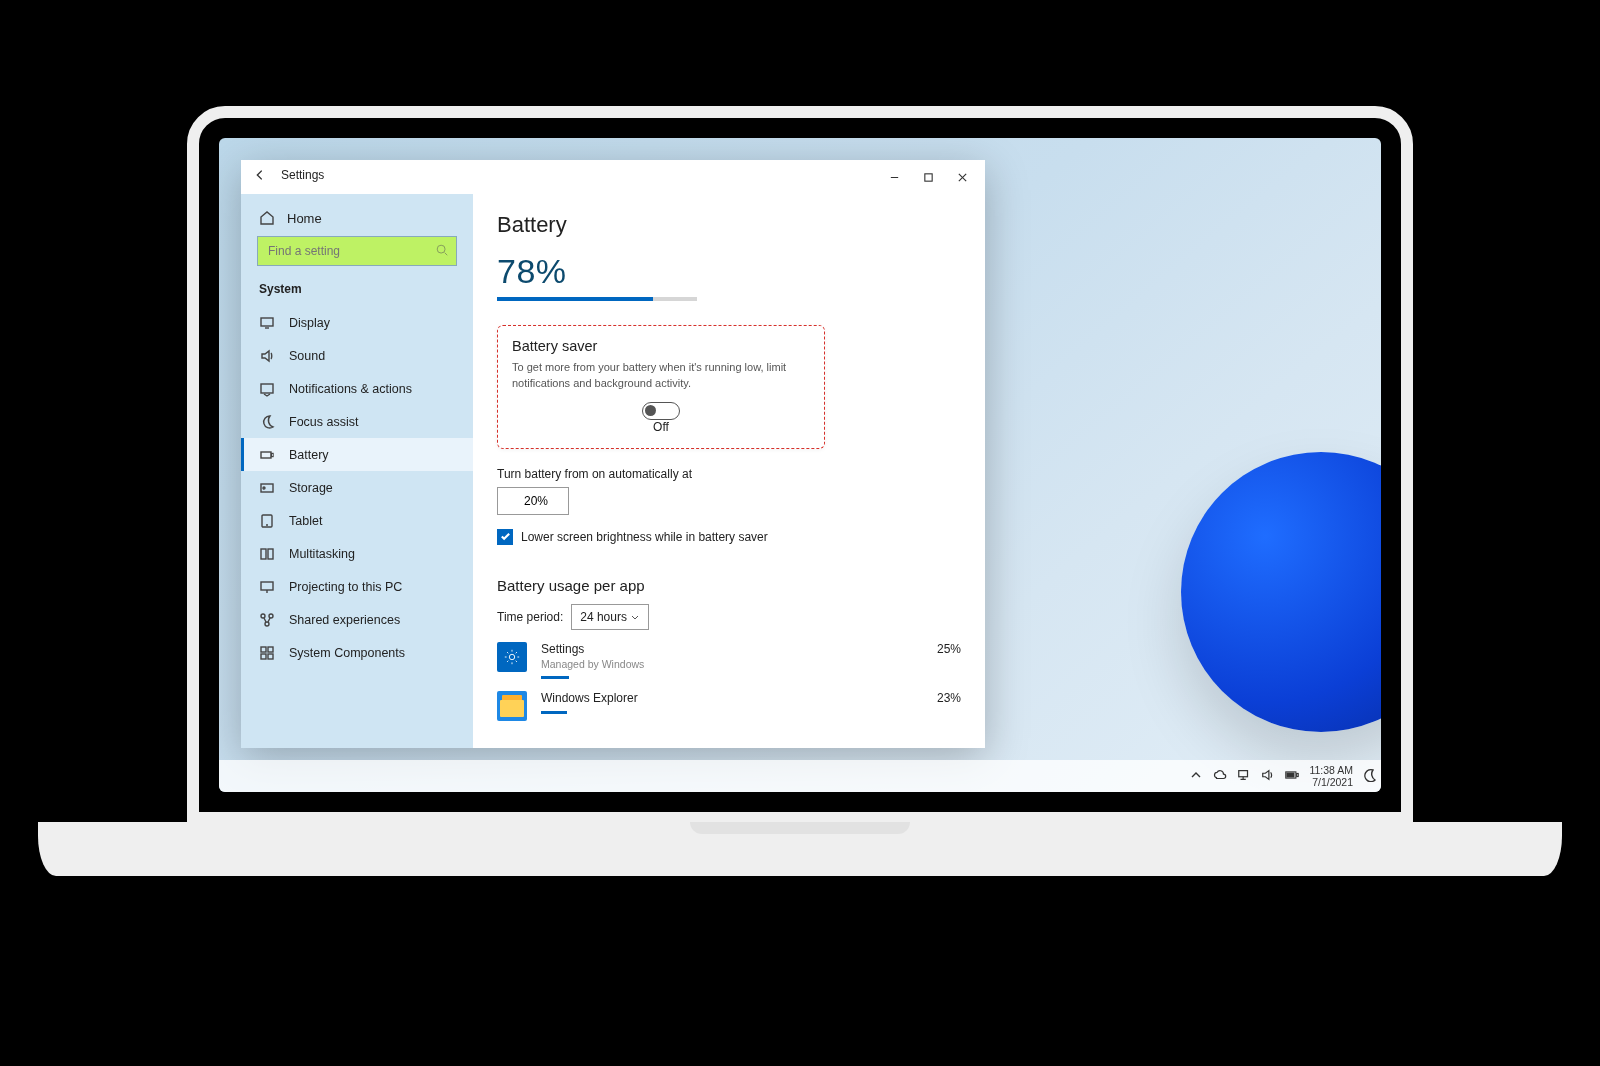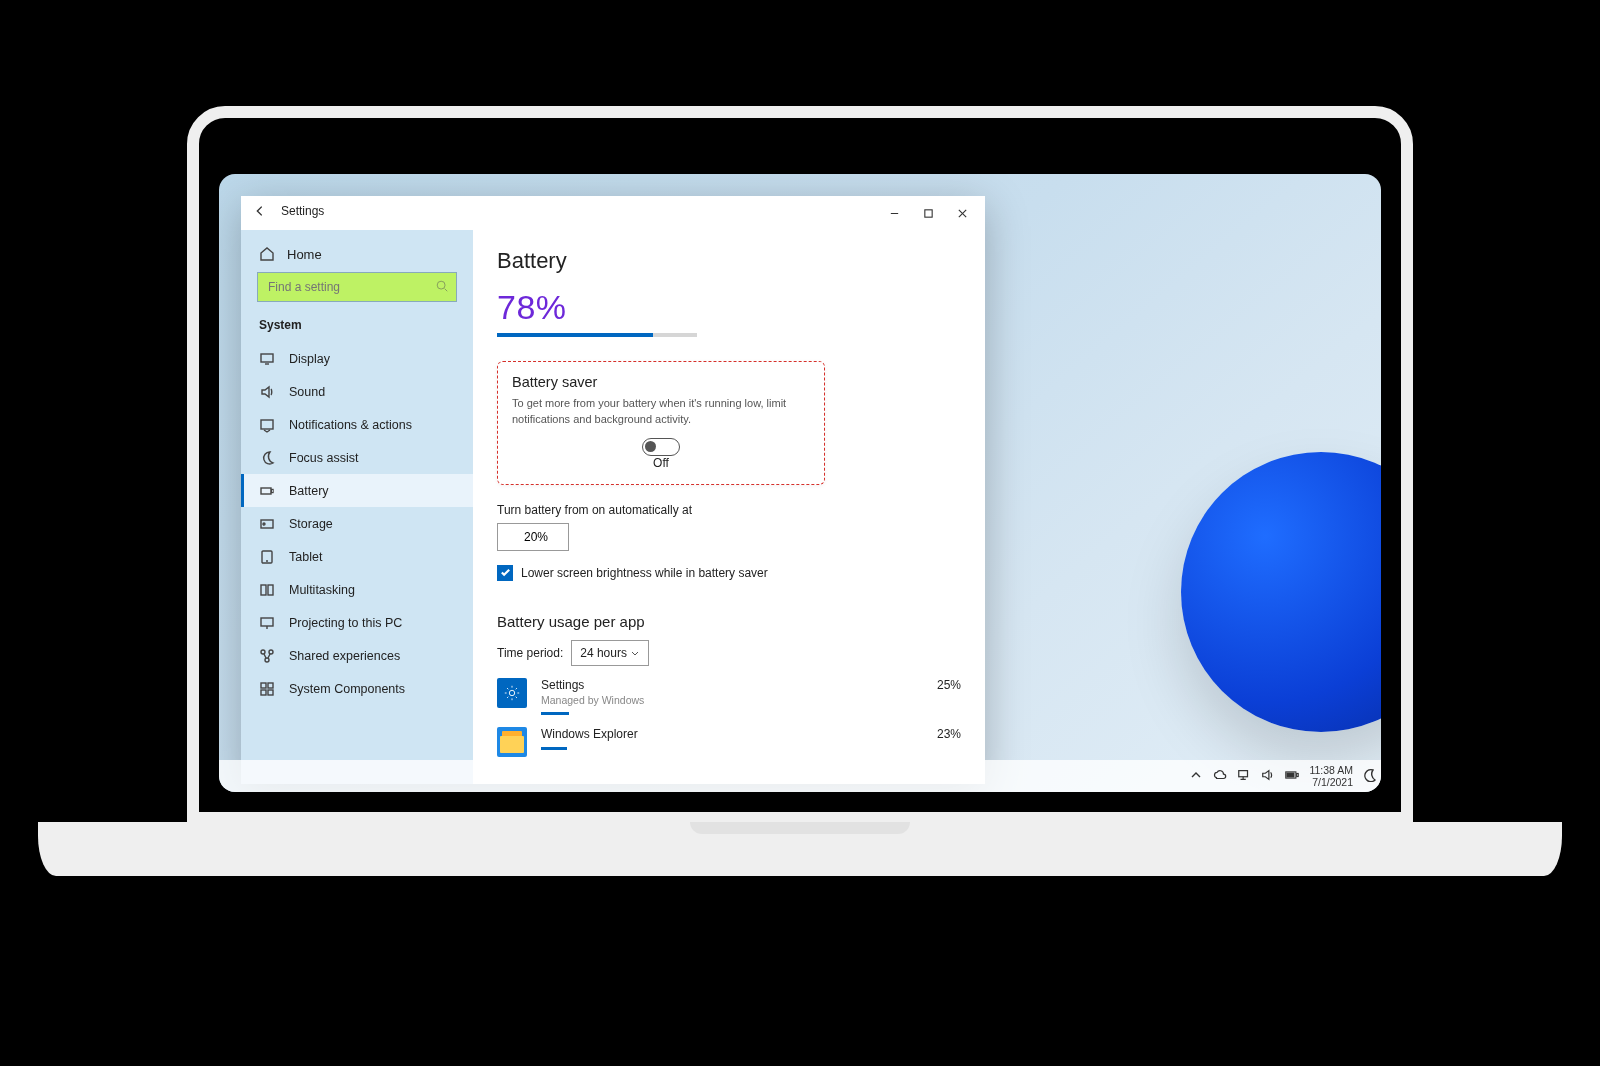--- a/index.html
+++ b/index.html
@@ -17,23 +17,22 @@
     background: #efefef; border-radius: 0 0 18px 18px / 0 0 40px 40px;
   }
   .laptop-lip {
     position: absolute; left: 50%; top: 822px; transform: translateX(-50%);
     width: 220px; height: 12px; background: #e2e2e2; border-radius: 0 0 14px 14px;
   }
 
   
   .screen {
     position: absolute; left: 20px; top: 20px; right: 20px; bottom: 20px;
-    border-radius: 16px; overflow: hidden;
+    border-radius: 6px; overflow: hidden;
     background: linear-gradient(140deg, #bcd8ea 0%, #c8deee 45%, #d6e6f2 70%, #e2eef7 100%);
-    margin-top: 36px;
   }
   .blob {
     position: absolute; right: -80px; bottom: 60px; width: 280px; height: 280px;
     background: radial-gradient(circle at 30% 30%, #1f6dff 0%, #0b3fd6 60%, #062a9e 100%);
     border-radius: 50%; box-shadow: 0 30px 60px rgba(0,0,0,.15);
   }
 
   
   .win {
     position: absolute; left: 22px; top: 22px; width: 744px; height: 588px;
@@ -73,21 +72,21 @@
   }
   .nav-item.active { background: #e9f3fb; }
   .nav-item.active::before {
     content: ""; position: absolute; left: 0; top: 0; bottom: 0; width: 3px; background: #0067c0;
   }
   .nav-icon { width: 16px; height: 16px; flex: 0 0 16px; }
   .nav-icon svg { width: 16px; height: 16px; stroke: #444; fill: none; stroke-width: 1.4; }
 
   
   h1.page-title { font-size: 22px; font-weight: 400; color: #222; margin-bottom: 14px; }
-  .pct { font-size: 34px; font-weight: 300; color: #6d28d9; letter-spacing: .5px; }
+  .pct { font-size: 34px; font-weight: 300; color: #0c4a6e; letter-spacing: .5px; }
   .meter { margin-top: 6px; width: 200px; height: 4px; background: #d6d6d6; position: relative; }
   .meter-fill { position: absolute; left: 0; top: 0; bottom: 0; background: #0067c0; }
 
   .callout {
     margin-top: 24px; border: 1.6px dashed #d6302a; border-radius: 6px;
     padding: 12px 14px 14px; width: 328px; box-shadow: 0 1px 4px rgba(0,0,0,.05);
   }
   .callout h2 { font-size: 14.5px; font-weight: 400; color: #222; margin-bottom: 6px; }
   .callout p { font-size: 11px; color: #555; line-height: 1.45; margin-bottom: 10px; }
   .toggle-row { display: flex; align-items: center; gap: 0; flex-direction: column; }

